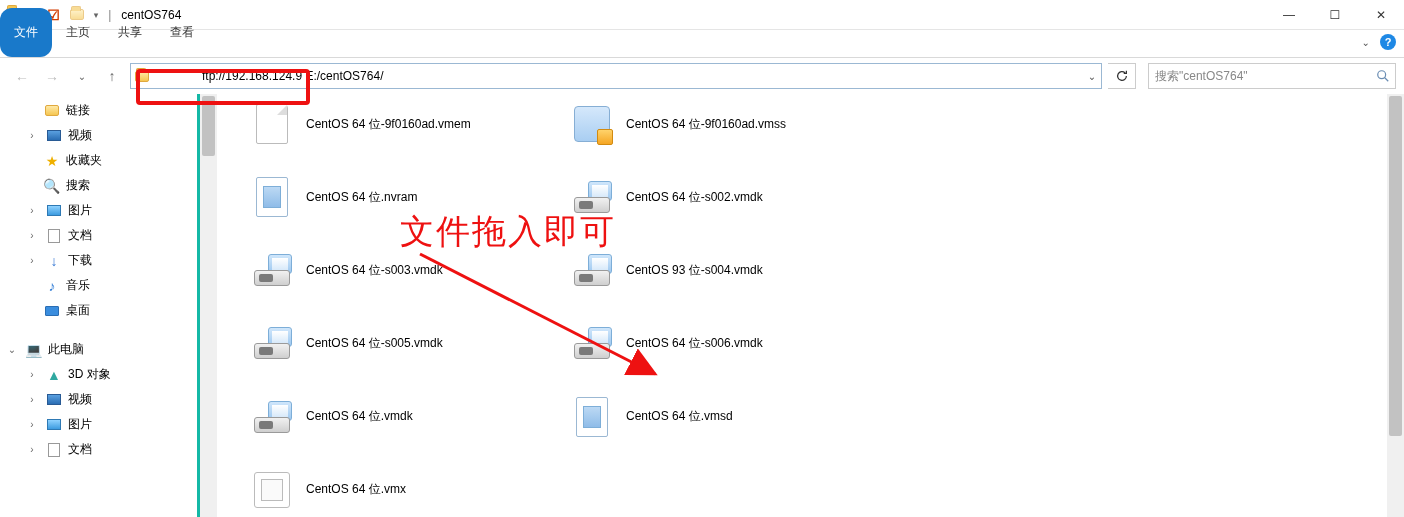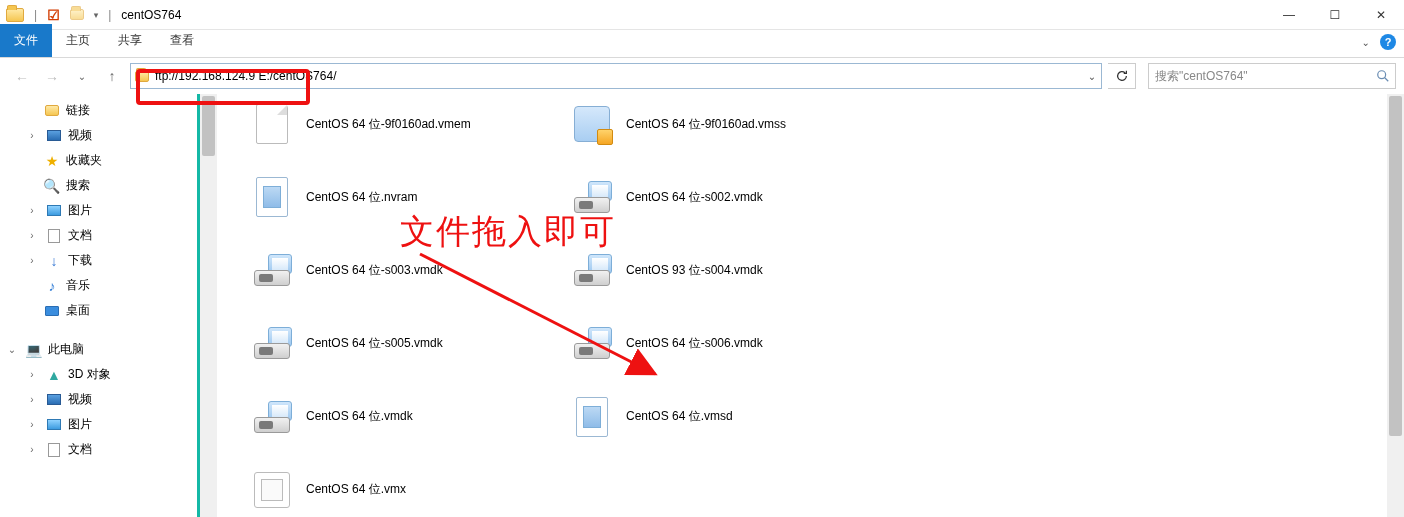--- a/index.html
+++ b/index.html
@@ -11,31 +11,31 @@
   .folder-glyph { width: 18px; height: 14px; background: linear-gradient(#ffe9a6,#f5c651); border:1px solid #e0a93e; border-radius:2px; position: relative; }
   .folder-glyph:before { content:""; position:absolute; top:-4px; left:0; width:8px; height:4px; background:#f5c651; border:1px solid #e0a93e; border-bottom:none; border-radius:2px 2px 0 0;}
   .titlebar-sep { color:#888; }
   .check-glyph { color:#d23b00; font-weight:bold; font-size:14px; }
   .titlebar-title { margin-left: 10px; font-size:12px;}
   .win-controls { margin-left:auto; display:flex; height:100%; }
   .win-btn { width:46px; display:flex; align-items:center; justify-content:center; font-size:12px; color:#333; }
 
   
   .ribbon { height: 28px; display:flex; align-items:flex-end; border-bottom:1px solid #d9d9d9; padding-left:0; position:relative;}
-  .rtab { padding:8px 14px; font-size:12px; color:#333; }
+  .rtab { padding:16px 14px; font-size:12px; color:#333;border-radius:12px; }
   .rtab.file { background:#1979ca; color:#fff; }
   .ribbon-tail { position:absolute; right:8px; top:4px; display:flex; align-items:center; gap:10px; }
   .chev { color:#555; font-size:10px;}
   .help { width:16px; height:16px; border-radius:50%; background:#1e88e5; color:#fff; display:flex; align-items:center; justify-content:center; font-size:11px; font-weight:bold;}
 
   
   .navrow { height:36px; display:flex; align-items:center; padding:4px 8px 4px 10px; gap:6px; }
   .nav-arrow { width:24px; height:24px; display:flex; align-items:center; justify-content:center; color:#666; font-size:14px; border-radius:2px;}
   .nav-arrow.disabled { color:#bcbcbc; }
-  .addrwrap { flex:1; height:26px; border:1px solid #9bb8d3; display:flex; align-items:center; background:#fff; position:relative;}
+  .addrwrap { flex:1; height:26px; border:1px solid #9bb8d3; display:flex; align-items:center; background:#fff; position:relative;gap:47px;}
   .addr-icon { width:22px; display:flex; align-items:center; justify-content:center;}
   .addr-icon .folder-glyph { width:14px; height:11px; }
   .addr-input { flex:1; height:100%; border:none; outline:none; font-size:12px; padding:0 2px; }
   .addr-dd { width:18px; display:flex; align-items:center; justify-content:center; color:#555; font-size:10px; border-left:0;}
   .refresh { width:28px; height:26px; display:flex; align-items:center; justify-content:center; border:1px solid #ccc; border-left:none; background:#fff; color:#333;}
   .searchbox { width:248px; height:26px; border:1px solid #ccc; display:flex; align-items:center; margin-left:6px; background:#fff;}
   .searchbox input { flex:1; border:none; outline:none; font-size:12px; padding:0 6px; color:#000; }
   .searchbox input::placeholder { color:#888; }
   .searchbox .sicon { width:24px; display:flex; align-items:center; justify-content:center; color:#6a8db3; }
 

